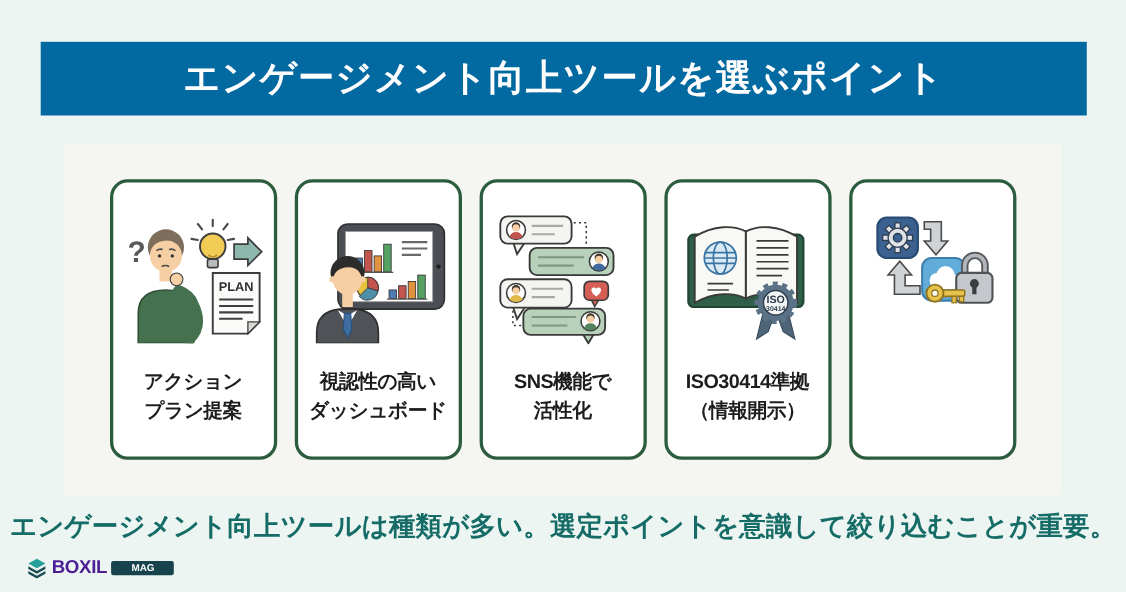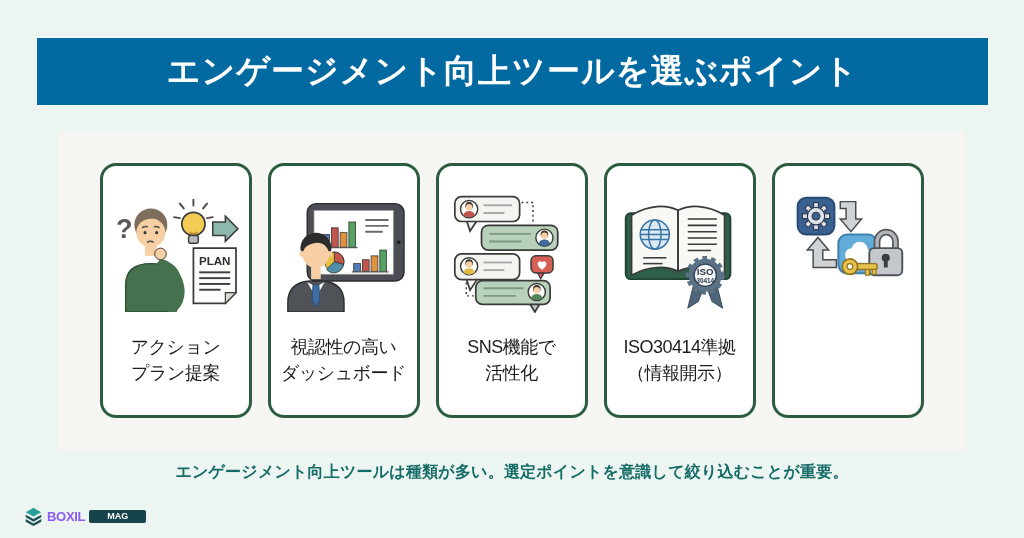--- a/index.html
+++ b/index.html
@@ -31,34 +31,34 @@
     border:3px solid #2c5c3e; border-radius:16px;
     display:flex; flex-direction:column; align-items:center;
     overflow:hidden;
   }
   .card-illustration {
     height:164px; width:100%;
     display:flex; align-items:center; justify-content:center;
     padding-top:8px;
   }
   .card-label {
-    text-align:center; font-size:18px; font-weight:400; line-height:1.45;
+    text-align:center; font-size:18px; font-weight:700; line-height:1.45;
     letter-spacing:-0.5px; color:#1d1d1d; white-space:pre-line; margin-top:4px;
   }
   .caption {
     position:absolute; left:0; top:462px; width:1024px;
-    text-align:center; color:#156b66; font-size:16px; font-weight:800;
+    text-align:center; color:#156b66; font-size:24px; font-weight:800;
     letter-spacing:0.2px;
   }
   .brand-logo {
     position:absolute; left:24px; top:504px; height:24px;
     display:flex; align-items:center; gap:4px;
   }
   .brand-text {
-    color:#8b5cf6; font-size:13px; font-weight:900; letter-spacing:-0.3px;
+    color:#4c1d95; font-size:17px; font-weight:900; letter-spacing:-0.3px;
   }
   .brand-badge {
     background:#17434d; color:#ffffff; font-size:9px; font-weight:800;
     padding:2px 18px; border-radius:2px; line-height:1;
   }
   svg text { font-family:"Liberation Sans","DejaVu Sans",sans-serif; }
 </style>
 </head>
 <body>
 

